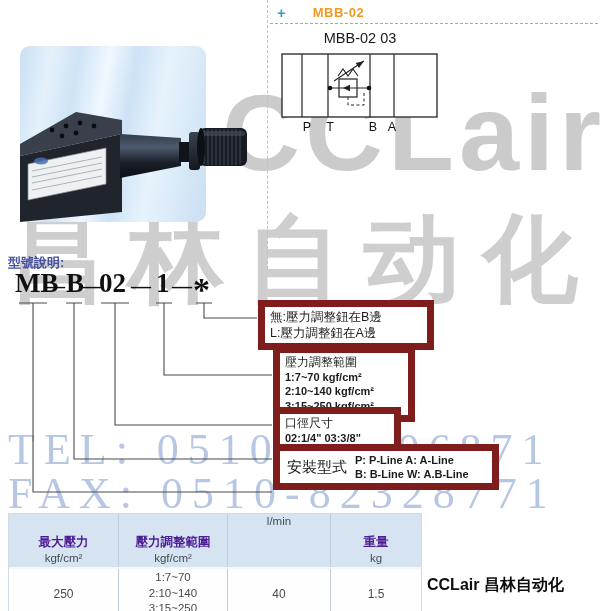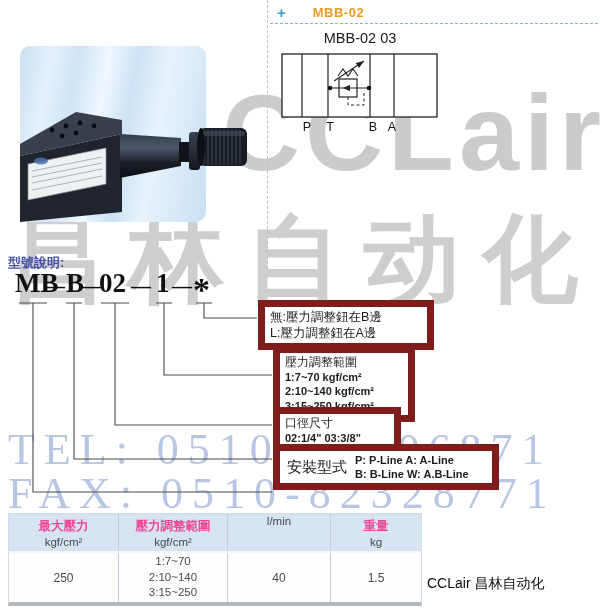--- a/index.html
+++ b/index.html
@@ -48,27 +48,27 @@
   .co-mounting .label{font-size:15px; margin:0 8px 0 2px;}
   .co-series{left:273px; top:478px; width:90px; font-size:11.5px;}
   
   .spec-table{position:absolute; left:8px; top:513px; width:412px; z-index:2;
     border:1px solid #d2dbe4; border-bottom:4px solid #b2b9be;}
   .spec-head{display:flex; background:rgba(209,224,240,0.9); border-bottom:2px solid #f5f8fb;}
   .spec-body{display:flex; background:rgba(252,253,255,0.45);}
   .col{text-align:center; border-right:1px solid #c2cdd9; box-sizing:border-box;}
   .col:last-child{border-right:none;}
   .c1{width:110px;} .c2{width:109px;} .c3{width:103px;} .c4{width:90px;}
-  .col-name{font-size:12.5px; font-weight:bold; color:#ec4899; margin-top:4px;}
+  .col-name{font-size:12.5px; font-weight:bold; color:#4c1d95; margin-top:20px;}
   .col-unit{font-size:11.5px; color:#454b54; margin:1px 0 3px 0;}
   .body-cell{display:flex; flex-direction:column; justify-content:center; min-height:49px;
     font-size:12px; color:#4a4a4a;}
   .range-line{font-size:11.5px; line-height:1.35; color:#4a4a4a;}
   
-  .footer-logo{position:absolute; left:427px; top:575px; font-size:14px; font-weight:normal; color:#0d0d0d; z-index:3;}
+  .footer-logo{position:absolute; left:427px; top:575px; font-size:16px; font-weight:bold; color:#0d0d0d; z-index:3;}
 </style>
 </head>
 <body>
 
 <div class="page">
 
   <div class="wm wm-latin">CCLair</div>
   <div class="wm wm-cjk">昌林自动化</div>
   <div class="wm wm-tel">TEL: 0510-82306871</div>
   <div class="wm wm-fax">FAX: 0510-82328771</div>

